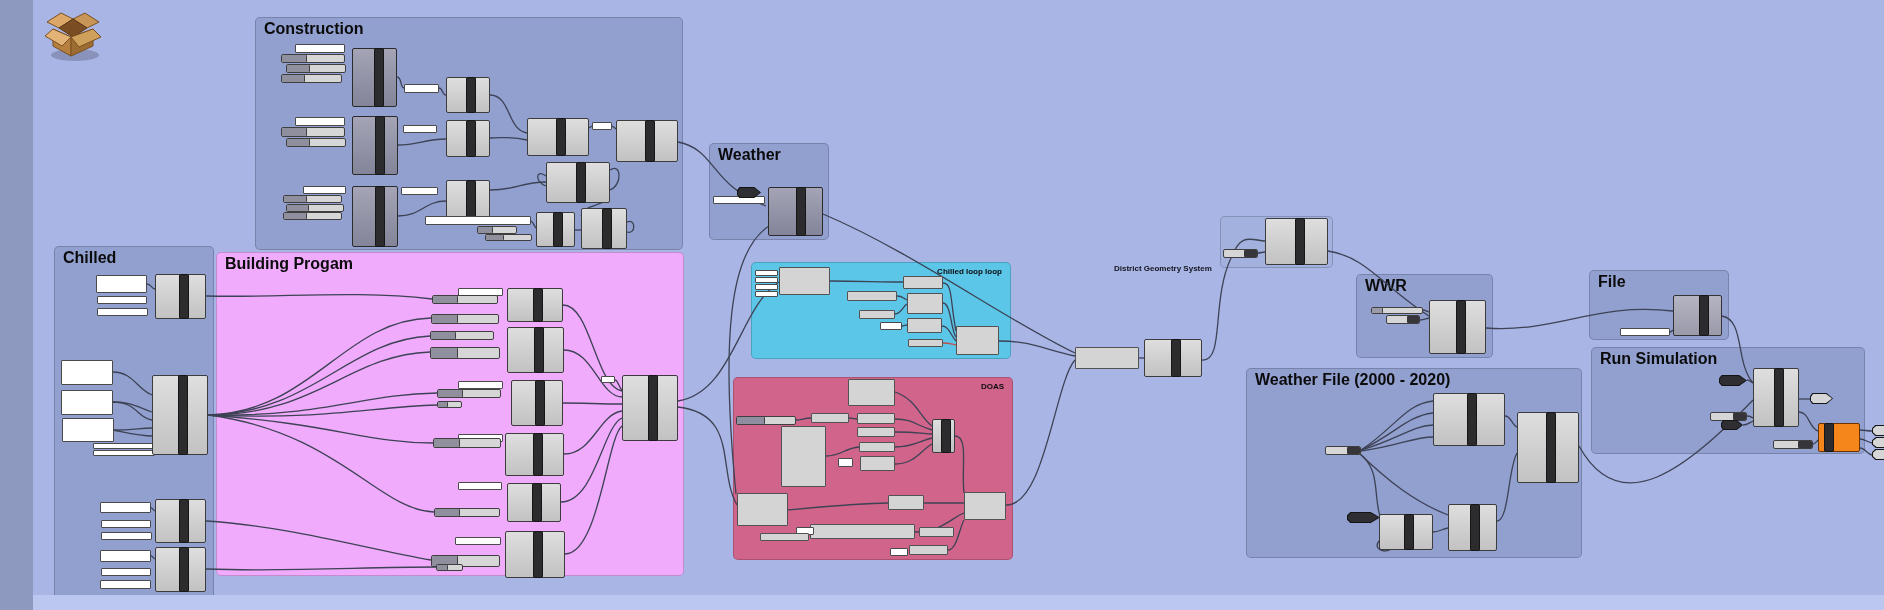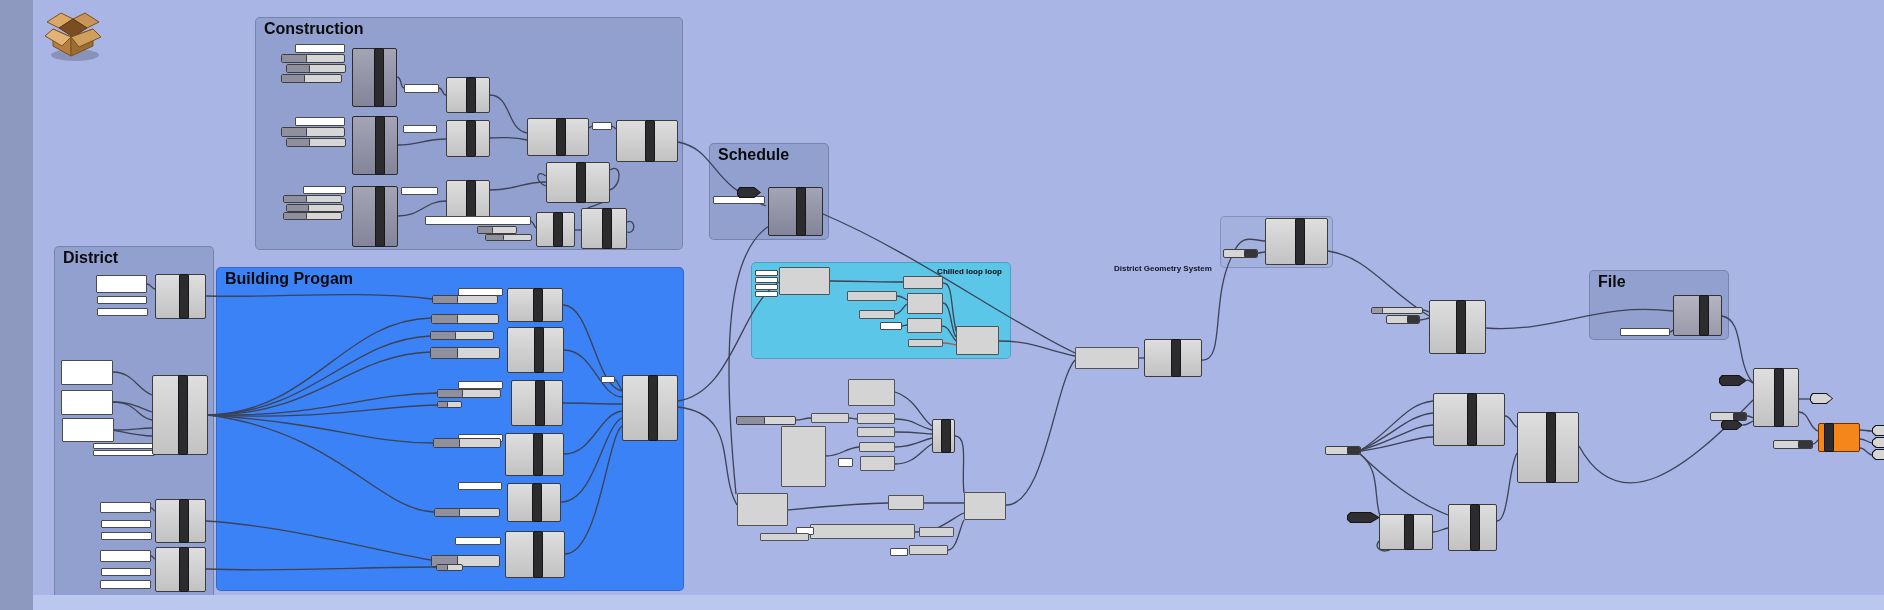--- a/index.html
+++ b/index.html
@@ -33,34 +33,46 @@
   #box-icon{position:absolute;left:10px;top:6px;width:60px;height:56px;}
 </style>
 </head>
 <body>
 
 <div id="canvas">
   <div class="group" style="left: 222px; top: 17px; width: 426px; height: 231px; background: rgb(146, 160, 208); border: 1px solid rgba(0, 0, 0, 0.18);">
       <div class="glabel">Construction</div>
     </div>
     <div class="group" style="left: 21px; top: 246px; width: 158px; height: 352px; background: rgb(146, 160, 208); border: 1px solid rgba(0, 0, 0, 0.18);">
-      <div class="glabel">District</div>
-    </div>
-    <div class="group" style="left: 183px; top: 267px; width: 466px; height: 322px; background: #3b82f6; border: 1px solid rgba(0, 0, 0, 0.18);">
+      <div class="glabel">Chilled</div>
+    </div>
+    <div class="group" style="left: 183px; top: 252px; width: 466px; height: 322px; background: #f0abfc; border: 1px solid rgba(0, 0, 0, 0.18);">
       <div class="glabel">Building Progam</div>
     </div>
     <div class="group" style="left: 676px; top: 143px; width: 118px; height: 95px; background: rgb(146, 160, 208); border: 1px solid rgba(0, 0, 0, 0.18);">
-      <div class="glabel">Schedule</div>
+      <div class="glabel">Weather</div>
     </div>
     <div class="group" style="left: 718px; top: 262px; width: 258px; height: 95px; background: rgb(92, 198, 233); border: 1px solid rgba(0, 0, 0, 0.18);">
       <div class="glabel sm">Chilled loop loop</div>
     </div>
+    <div class="group" style="left: 700px; top: 377px; width: 278px; height: 181px; background: rgb(209, 100, 138); border: 1px solid rgba(0, 0, 0, 0.18);">
+      <div class="glabel sm">DOAS</div>
+    </div>
     <div class="group" style="left: 1187px; top: 216px; width: 111px; height: 50px; background: rgb(163, 177, 222); border: 1px solid rgba(0, 0, 0, 0.18);"></div>
+    <div class="group" style="left: 1323px; top: 274px; width: 135px; height: 82px; background: rgb(146, 160, 208); border: 1px solid rgba(0, 0, 0, 0.18);">
+      <div class="glabel">WWR</div>
+    </div>
     <div class="group" style="left: 1556px; top: 270px; width: 138px; height: 68px; background: rgb(146, 160, 208); border: 1px solid rgba(0, 0, 0, 0.18);">
       <div class="glabel">File</div>
+    </div>
+    <div class="group" style="left: 1558px; top: 347px; width: 272px; height: 105px; background: rgb(146, 160, 208); border: 1px solid rgba(0, 0, 0, 0.18);">
+      <div class="glabel">Run Simulation</div>
+    </div>
+    <div class="group" style="left: 1213px; top: 368px; width: 334px; height: 188px; background: rgb(146, 160, 208); border: 1px solid rgba(0, 0, 0, 0.18);">
+      <div class="glabel">Weather File (2000 - 2020)</div>
     </div>
     <svg id="wires" width="1884" height="610">
       <path d="M364,77 C369,77 367,88 371,88" fill="none" stroke="#3d4254" stroke-width="1.3"></path>
       <path d="M406,88 C410,88 409,95 413,95" fill="none" stroke="#3d4254" stroke-width="1.3"></path>
       <path d="M457,95 C478,95 474,130 494,133" fill="none" stroke="#3d4254" stroke-width="1.3"></path>
       <path d="M365,145 C385,145 392,139 413,139" fill="none" stroke="#3d4254" stroke-width="1.3"></path>
       <path d="M457,138 C472,138 478,136 494,140" fill="none" stroke="#3d4254" stroke-width="1.3"></path>
       <path d="M365,216 C388,216 392,201 413,201" fill="none" stroke="#3d4254" stroke-width="1.3"></path>
       <path d="M457,190 C484,190 488,182 513,182" fill="none" stroke="#3d4254" stroke-width="1.3"></path>
       <path d="M556,128 C557,127 558,127 559,126" fill="none" stroke="#3d4254" stroke-width="1.3"></path>

